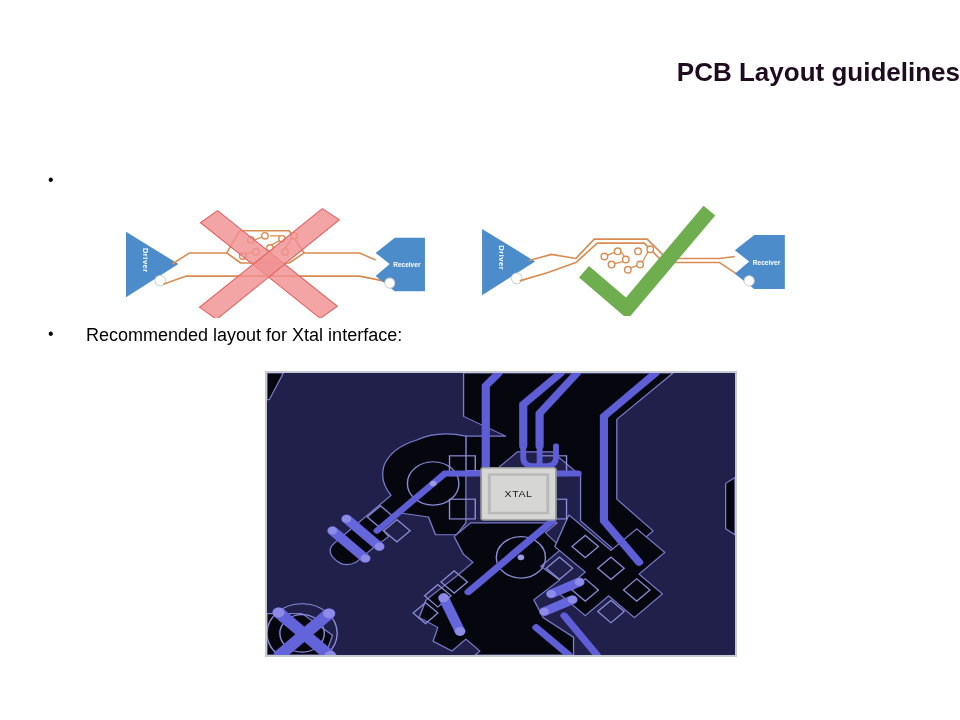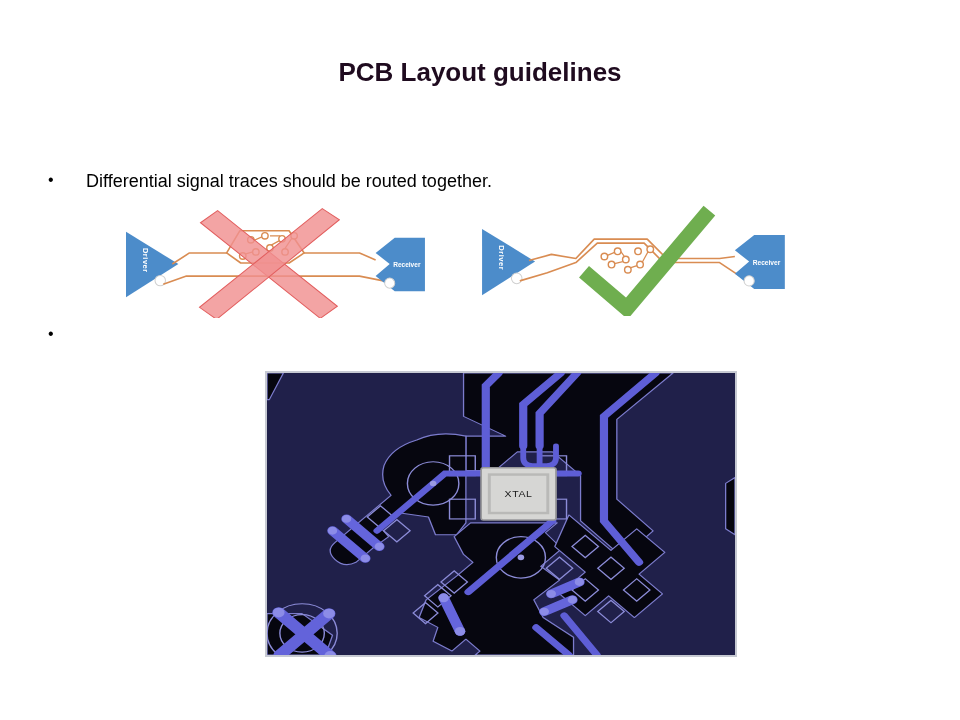--- a/index.html
+++ b/index.html
@@ -1,21 +1,21 @@
 <!DOCTYPE html>
 <html><head>
 <meta charset="utf-8">
 <style>
   html,body{margin:0;padding:0;background:#ffffff;}
   .slide{
     position:relative;width:960px;height:720px;background:#ffffff;overflow:hidden;
     font-family:"Liberation Sans",sans-serif;
   }
   .title{
-    position:absolute;top:57px;left:0;width:100%;text-align:center;
+    position:absolute;top:57px;left:0;width:100%;text-align:right;
     font-size:26px;font-weight:bold;color:#1f0b1f;
   }
   .bullet{
     position:absolute;left:48px;width:880px;display:flex;align-items:flex-start;
     font-size:18px;color:#000000;line-height:1.25;
   }
   .bullet .mark{width:38px;flex:0 0 38px;font-size:16px;}
   .b1{top:170px;}
   .b2{top:324px;}
   .diagram{position:absolute;}
@@ -30,21 +30,20 @@
 </style>
 </head>
 <body>
 
 <div class="slide">
 
   <div class="title">PCB Layout guidelines</div>
 
   <div class="bullet b1">
     <span class="mark">•</span>
-    <span>Differential signal traces should be routed together.</span>
   </div>
 
   <svg class="diagram d-bad" viewBox="0 0 310 110">
     <g>
       <polygon points="4,25 4,90 56,57" fill="#4c8cca"></polygon>
       <text transform="translate(21,41) rotate(90)" font-size="7.5" font-weight="bold" fill="#ffffff" letter-spacing="0.5">Driver</text>
       <circle cx="38" cy="73.5" r="5.2" fill="#ffffff" stroke="#d0d0d0" stroke-width="1"></circle>
     </g>
     <g stroke="#d98c52" stroke-width="1.6" fill="none" stroke-linejoin="round">
       <path d="M50,57 L67,46 L104,46 L118,40 L165,40 L180,46 L236,46 L252,53"></path>
@@ -97,20 +96,21 @@
     <g>
       <polygon points="301,31 271,31 252,46 266,57 252,69 271,84 301,84" fill="#4c8cca"></polygon>
       <text x="283" y="60" text-anchor="middle" font-size="6.5" font-weight="bold" fill="#ffffff">Receiver</text>
       <circle cx="266" cy="76" r="5" fill="#ffffff" stroke="#d0d0d0" stroke-width="1"></circle>
     </g>
     <path d="M104,67 L146,103 L227,7" stroke="#6fae4f" stroke-width="15" fill="none" stroke-linecap="butt" stroke-linejoin="miter"></path>
   </svg>
 
   <div class="bullet b2">
     <span class="mark">•</span>
+    <span>Recommended layout for Xtal interface:</span>
   </div>
 
   <div class="pcb-wrap">
   <svg viewBox="0 0 400 286" preserveAspectRatio="none">
     <rect x="0" y="0" width="400" height="286" fill="#20204a"></rect>
 
     <g fill="#06060f" stroke="#7c7ccd" stroke-width="1.1" stroke-linejoin="round">
       <path d="M0,0 H14 L2,27 H0 Z"></path>
       <path d="M168,0 H347 L299,47 L299,128 L330,160 L304,187 L268,150 L268,104 L244,80 L214,80 L195,99 L170,99 L170,64 L204,64 L168,44 Z"></path>
       <path d="M170,64 Q146,58 128,68 Q106,76 100,94 Q96,110 106,124 L94,136 L58,172 Q50,180 58,189 Q66,198 76,192 L90,178 L104,166 L98,158 L114,142 L138,146 L144,164 L162,164 L170,152 Z"></path>

